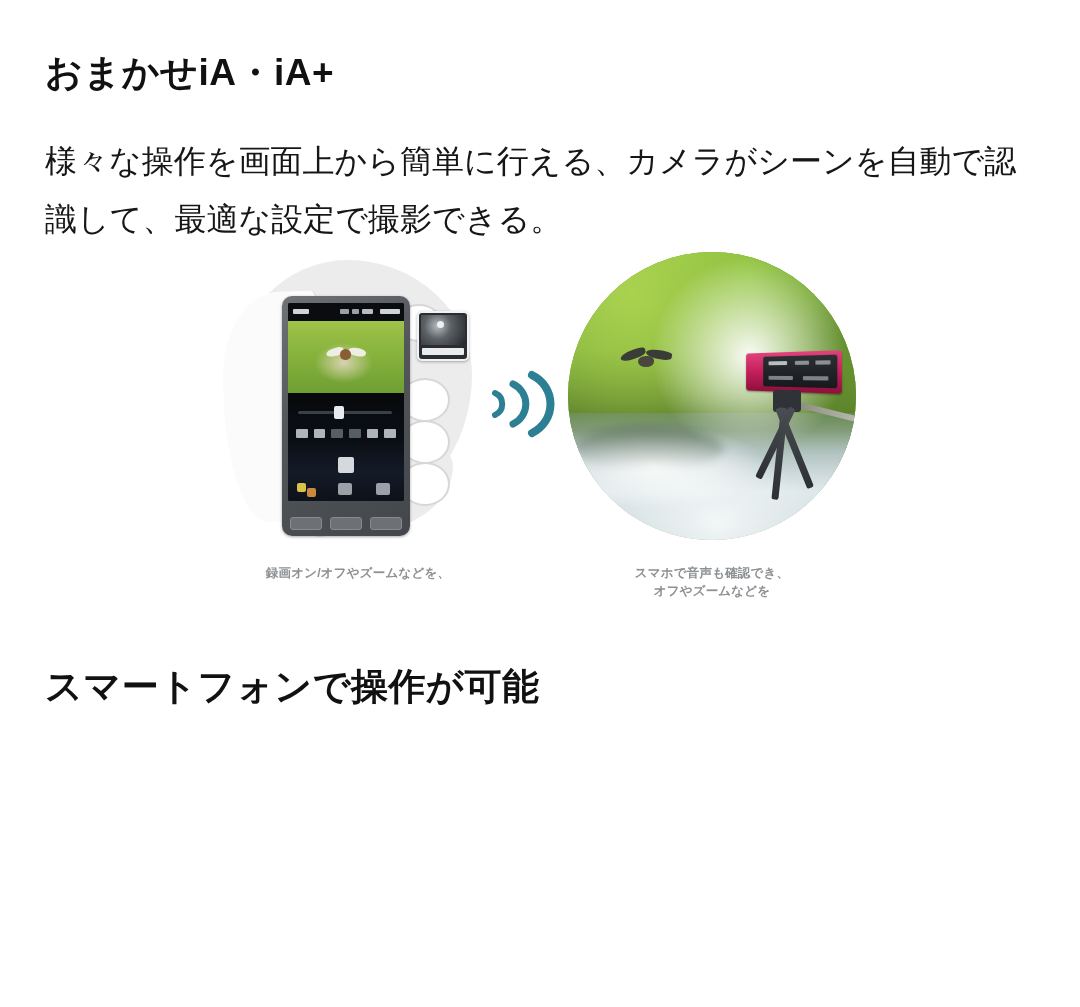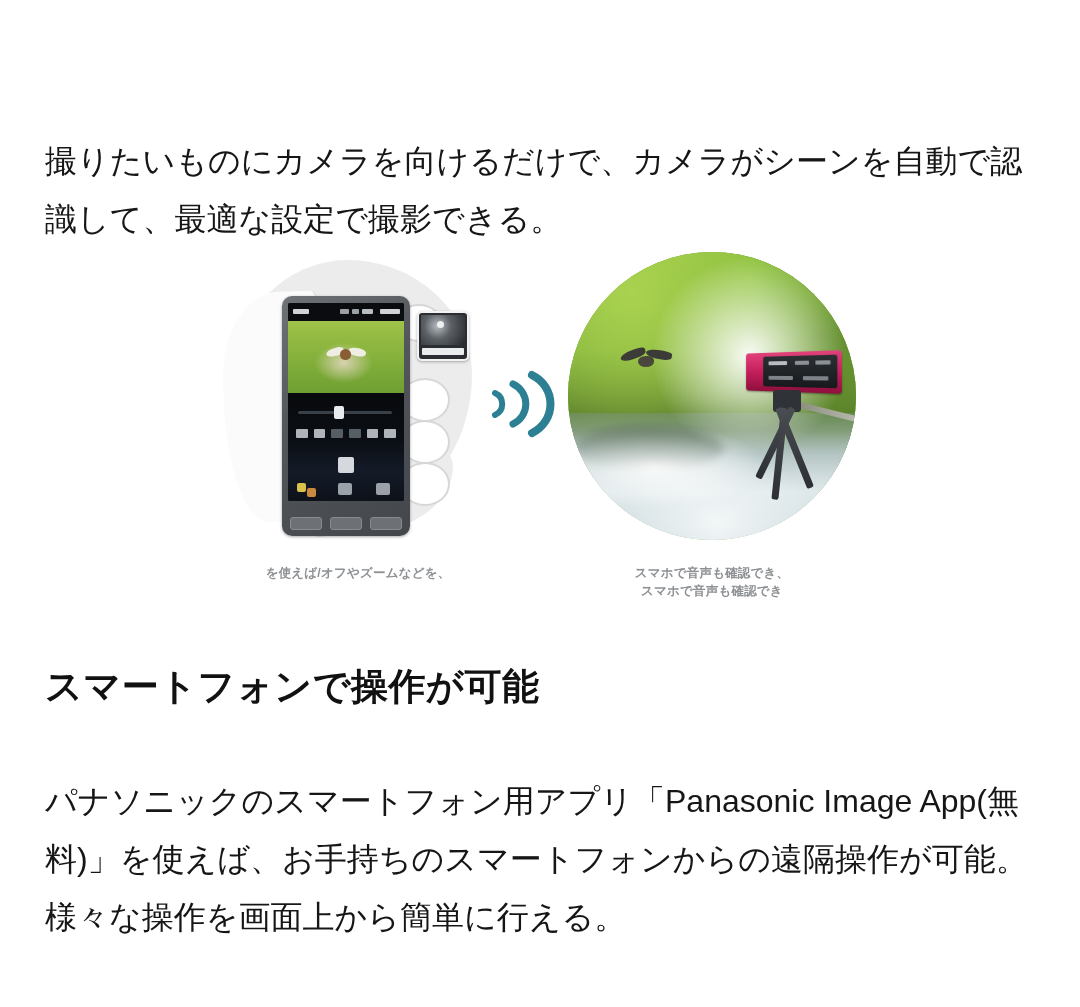--- a/index.html
+++ b/index.html
@@ -412,22 +412,23 @@
   }
   #caption-left  { left: 233px; top: 332px; width: 250px; }
   #caption-right { left: 592px; top: 332px; width: 240px; text-align: center; }
   .caption span { display: block; }
 </style>
 </head>
 <body>
 
 <div class="page">
 
-
-  <p class="body-copy" id="copy-ia">撮りたいものにカメラを向けるだけで、カメラがシーンを自動で認識して、最適な設定で撮影できる。</p>
+  <h2 class="section-heading" id="heading-ia">おまかせiA・iA+</h2>
+
+  <p class="body-copy" id="copy-ia">様々な操作を画面上から簡単に行える、カメラがシーンを自動で認識して、最適な設定で撮影できる。</p>
 
   <div class="illustration">
 
     <div class="grey-blob"></div>
     <div class="grey-blob-2"></div>
 
     <div class="hand"></div>
     <div class="thumb"></div>
     <div class="knuckle k0"></div>
     <div class="knuckle k1"></div>
@@ -522,27 +523,26 @@
           </div>
         </div>
         <div class="tripod-head"></div>
         <div class="tripod-leg l2"></div>
         <div class="tripod-leg l1"></div>
         <div class="tripod-leg l3"></div>
       </div>
     </div>
 
     <div class="caption" id="caption-left">
-      <span>を使えば/オフやズームなどを、</span>
+      <span>録画オン/オフやズームなどを、</span>
     </div>
 
     <div class="caption" id="caption-right">
       <span>スマホで音声も確認でき、</span>
-      <span>スマホで音声も確認でき</span>
+      <span>オフやズームなどを</span>
     </div>
 
   </div>
 
   <h2 class="section-heading" id="heading-smart">スマートフォンで操作が可能</h2>
 
-  <p class="body-copy" id="copy-smart">パナソニックのスマートフォン用アプリ「Panasonic Image App(無料)」を使えば、お手持ちのスマートフォンからの遠隔操作が可能。様々な操作を画面上から簡単に行える。</p>
 
 </div>
 
 </body></html>

